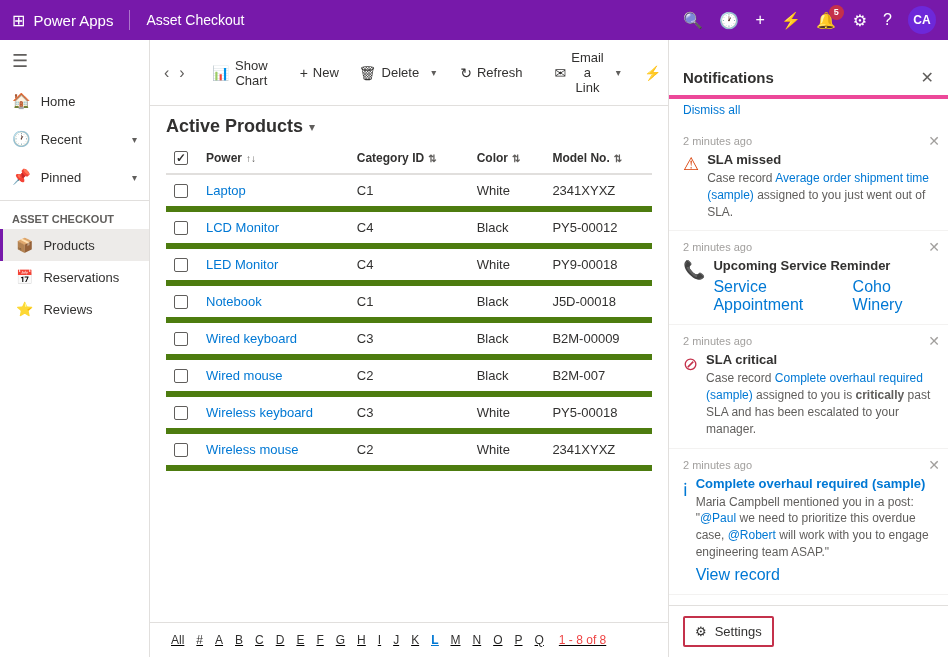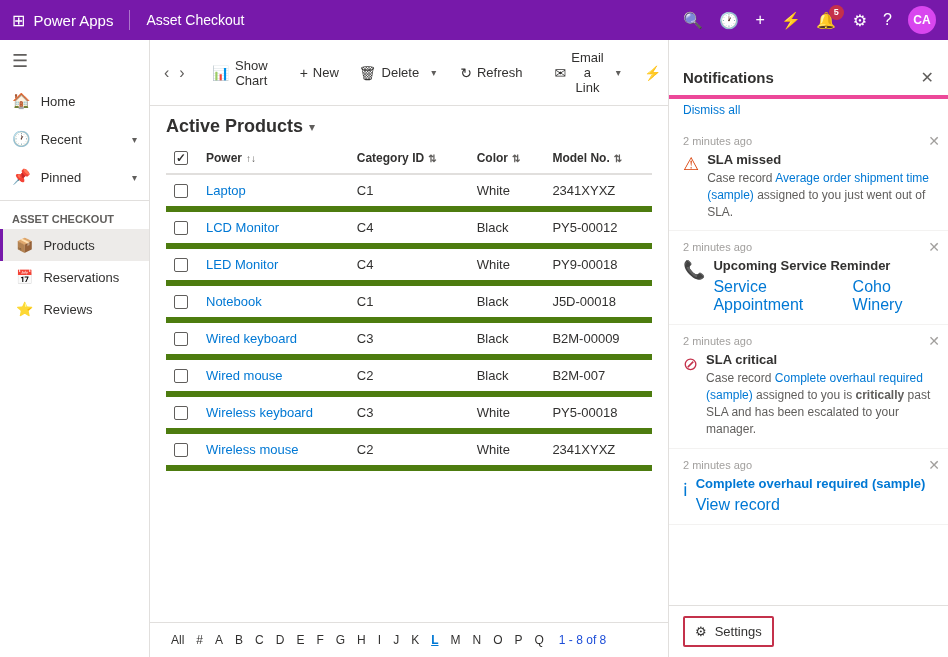--- a/index.html
+++ b/index.html
@@ -17,21 +17,21 @@
     .topbar-right { margin-left: auto; display: flex; align-items: center; gap: 16px; }
     .topbar-icon { font-size: 16px; cursor: pointer; color: white; position: relative; }
     .badge {
       position: absolute; top: -6px; right: -7px;
       background: #c4314b; color: white; border-radius: 50%;
       font-size: 9px; width: 15px; height: 15px;
       display: flex; align-items: center; justify-content: center; font-weight: 600;
     }
     .avatar {
       width: 28px; height: 28px; border-radius: 50%;
-      background: #d946ef; color: white; display: flex; align-items: center; justify-content: center;
+      background: #6d28d9; color: white; display: flex; align-items: center; justify-content: center;
       font-size: 12px; font-weight: 600; cursor: pointer;
     }
 
     
     .layout { display: flex; height: calc(657px - 40px); }
 
     
     .sidebar {
       width: 150px; background: white; border-right: 1px solid #e1dfdd;
       display: flex; flex-direction: column; flex-shrink: 0;
@@ -99,30 +99,30 @@
     tbody td { padding: 8px 8px; color: #323130; }
     .link-cell { color: #0078d4; cursor: pointer; text-decoration: none; }
     .checkbox-check {
       width: 14px; height: 14px; border: 1.5px solid #605e5c; border-radius: 2px;
       display: flex; align-items: center; justify-content: center; cursor: pointer;
     }
 
     
     .pagination {
       display: flex; align-items: center; padding: 8px 16px;
-      border-top: 1px solid #e1dfdd; background: white;
+      border-top: 1px solid #e1dfdd; background: white; text-decoration: underline;
     }
     .page-letters { display: flex; gap: 2px; align-items: center; }
     .page-letter {
       padding: 2px 5px; font-size: 12px; color: #0078d4; cursor: pointer;
       border-radius: 2px;
     }
     .page-letter.active { color: #0078d4; font-weight: 700; text-decoration: underline; }
     .page-letter.inactive { color: #323130; }
-    .page-info { margin-left: 10px; font-size: 12px; color: #1d4ed8; }
+    .page-info { margin-left: 10px; font-size: 12px; color: #ef4444; }
 
     
     .notif-panel {
       width: 280px; background: white; border-left: 1px solid #e1dfdd;
       display: flex; flex-direction: column; overflow: hidden; flex-shrink: 0;
     }
     .notif-header {
       display: flex; align-items: center; justify-content: space-between;
       padding: 28px 14px 8px 14px; border-bottom: 4px solid #ec4899;
     }
@@ -461,20 +461,21 @@
       </div>
     </div>
     <button class="notif-x">✕</button>
   </div>
         <div class="notif-item">
     <div class="notif-time">2 minutes ago</div>
     <div class="notif-body">
       <div class="notif-icon-wrap"><span class="info-icon">ℹ</span></div>
       <div class="notif-content">
         <div class="notif-subject"><span class="notif-link">Complete overhaul required (sample)</span></div>
+        <div class="notif-text">Maria Campbell mentioned you in a post: "<span class="notif-link">@Paul</span> we need to prioritize this overdue case, <span class="notif-link">@Robert</span> will work with you to engage engineering team ASAP."</div>
         <div style="margin-top:5px;"><span class="notif-link">View record</span></div>
       </div>
     </div>
     <button class="notif-x">✕</button>
   </div>
       </div>
     <div class="notif-footer">
       <button class="settings-btn">
         <span>⚙</span>
         <span>Settings</span>

